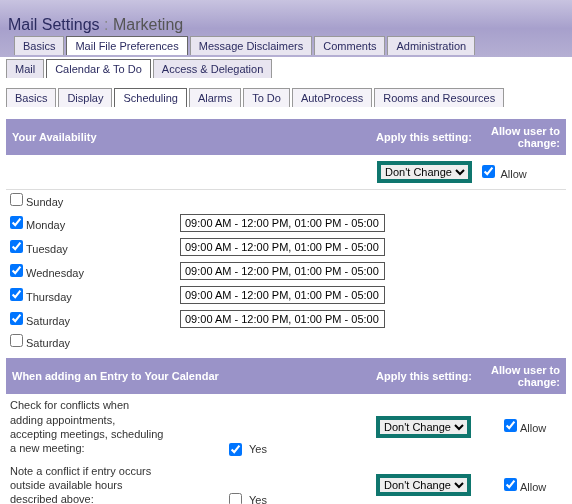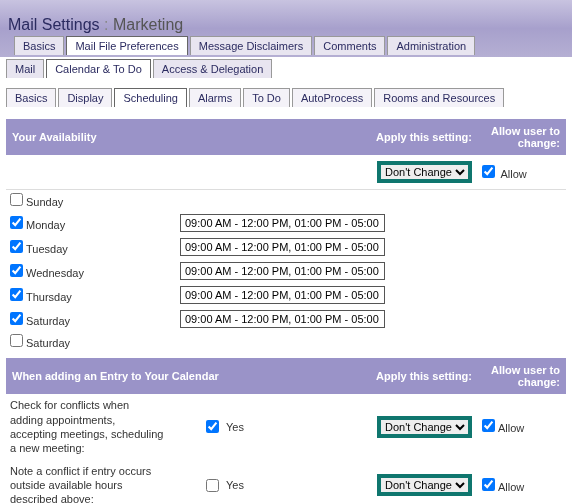--- a/index.html
+++ b/index.html
@@ -80,23 +80,24 @@
   .day-row .day-cell { flex: 0 0 170px; display: flex; align-items: center; gap: 4px; }
   .day-row .time-cell input {
     font-size: 11px;
     border: 1px solid #555;
     padding: 2px 4px;
     width: 205px;
     background: #fff;
   }
   .entry-row {
     display: flex;
-    align-items: center;
+    align-items: flex-end;
     padding: 4px 4px;
     min-height: 30px;
+    gap: 23px;
   }
   .entry-row .label-cell { flex: 0 0 160px; line-height: 1.3; padding-right: 6px;}
   .entry-row .option-cell { flex: 0 0 160px; display: flex; flex-direction: column; gap:3px;padding-left:36px;}
   .entry-row .option-cell label { display:flex; align-items:center; gap:4px;}
   .entry-row .select-cell { flex: 1; text-align: right; padding-right: 10px; align-self: center;}
   .entry-row .allow-cell { flex: 0 0 80px; align-self: center;}
   input[type=checkbox], input[type=radio] { margin: 0 3px 0 0; }
   label { cursor: default; }
   .tabrow-wrap { background: #fff; padding-top: 0; }
   .tabrow-sub { padding: 0 6px; margin-top: 2px; display:flex; }

